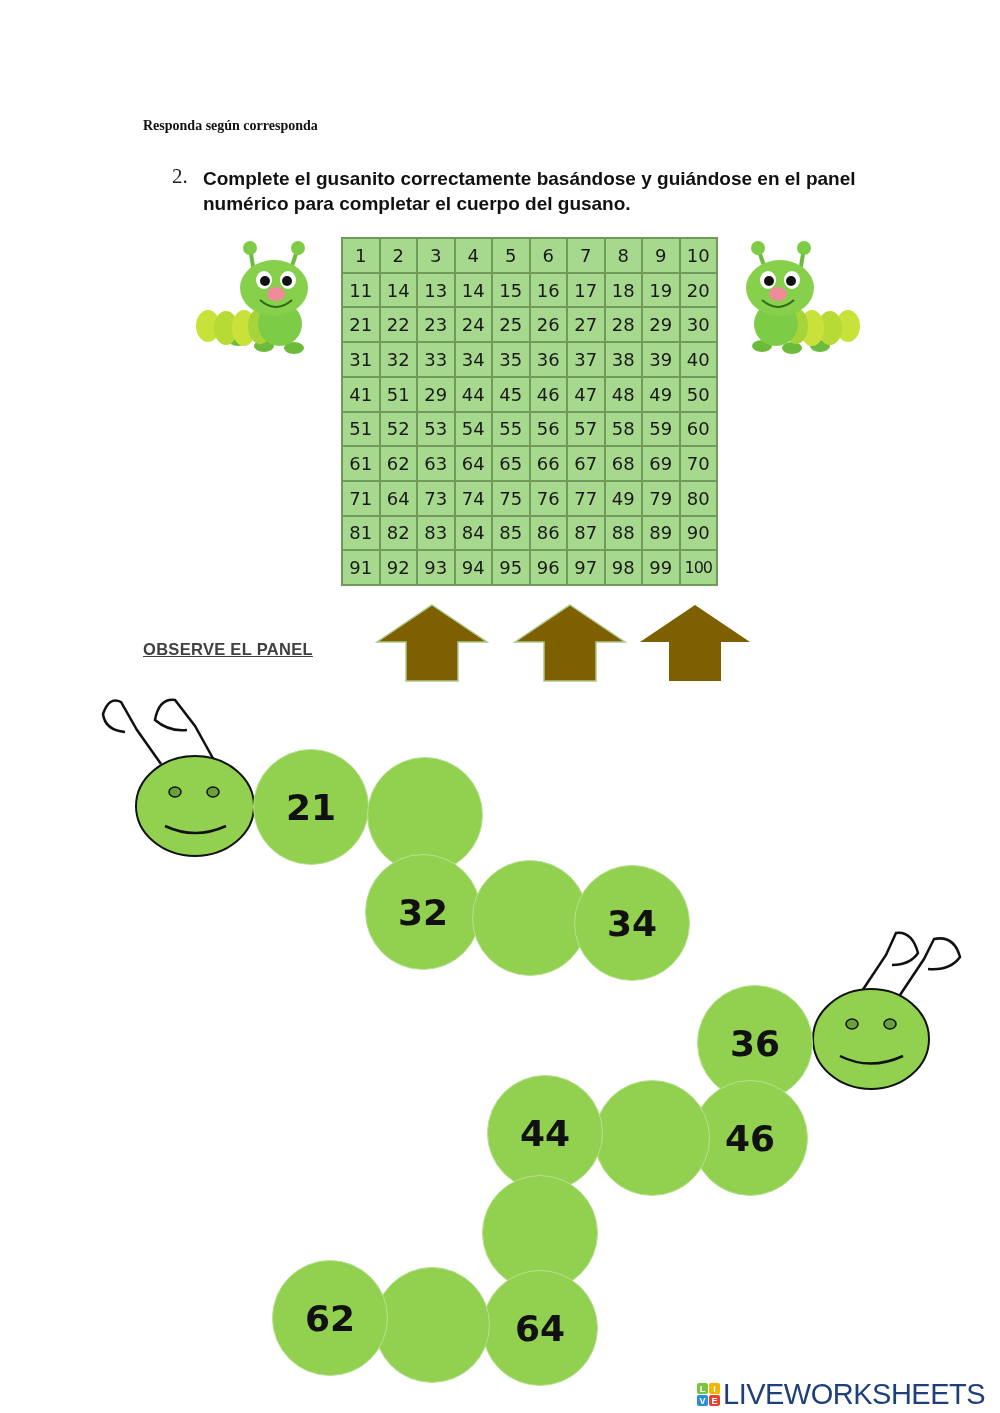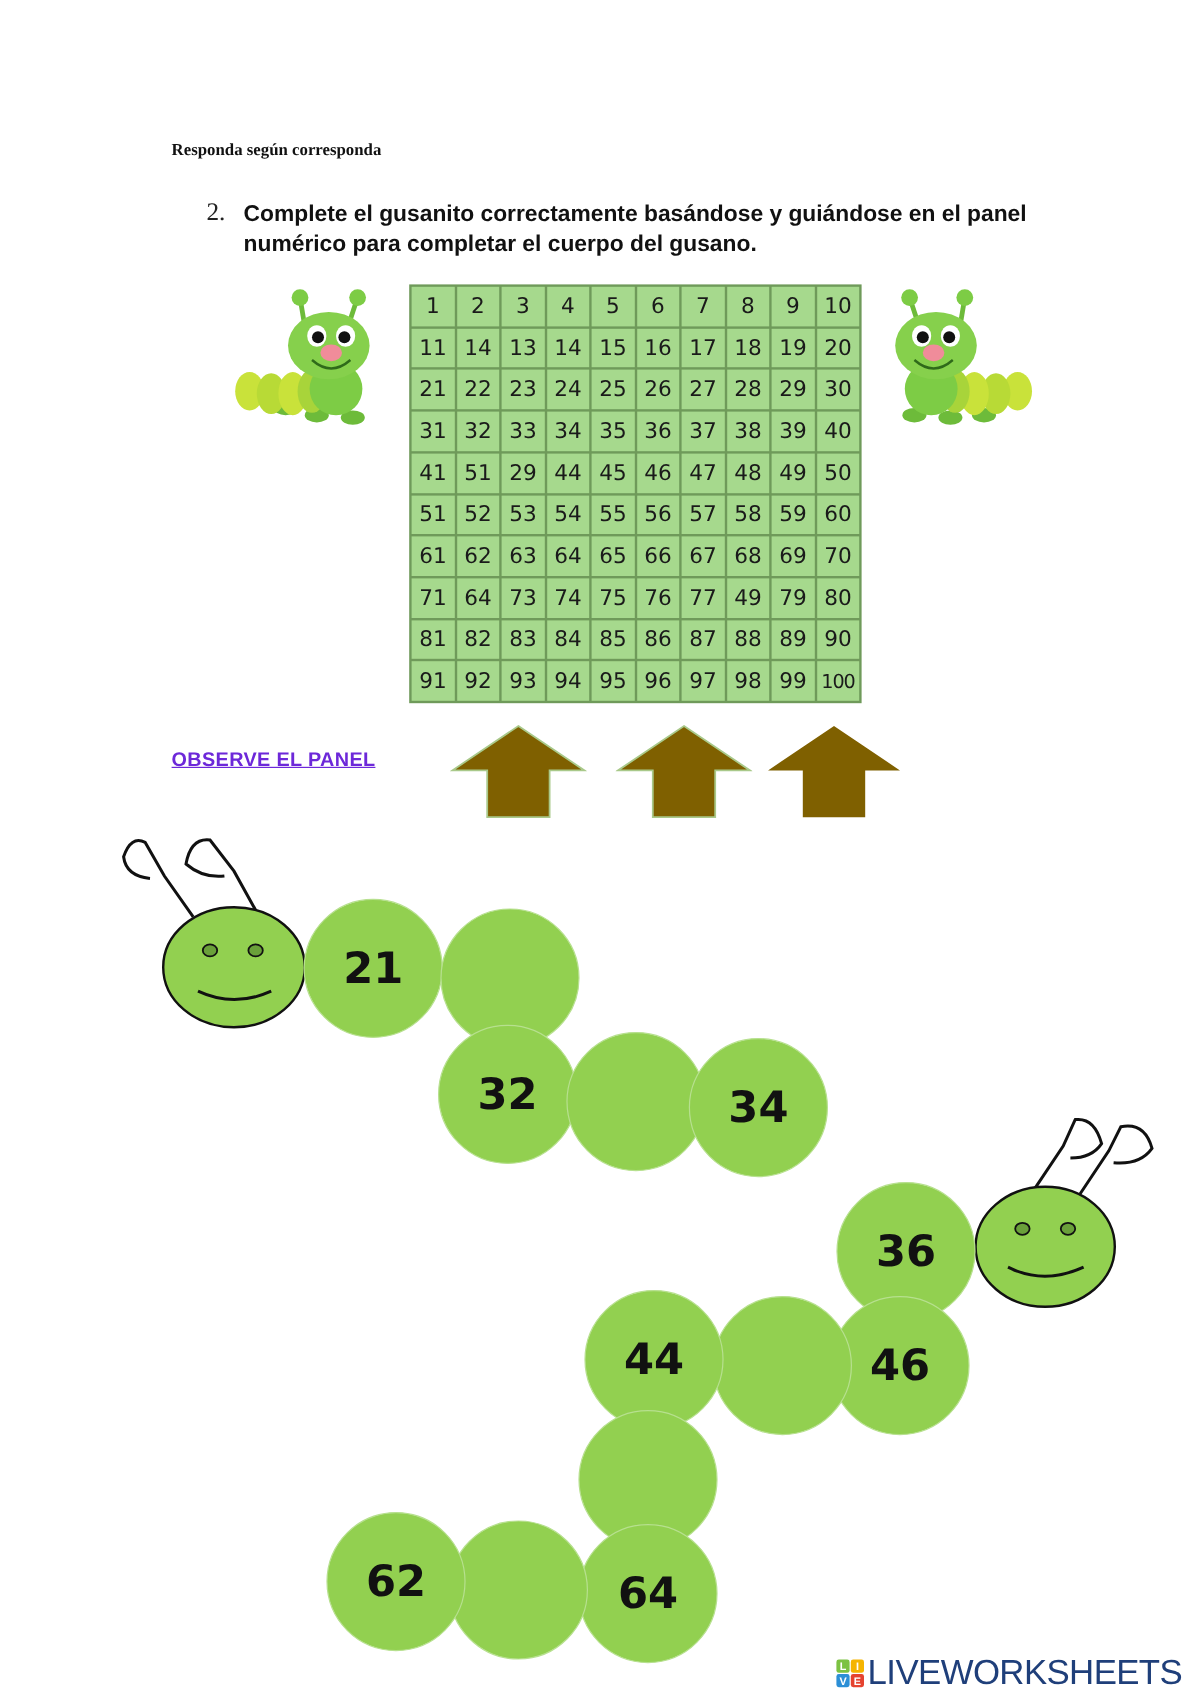--- a/index.html
+++ b/index.html
@@ -4,21 +4,21 @@
 <style>
   html, body { margin:0; padding:0; background:#ffffff; }
   body { width:1000px; height:1413px; position:relative; overflow:hidden; font-family:"Liberation Sans", sans-serif; }
   .abs { position:absolute; }
   .heading { left:143px; top:118px; font-family:"Liberation Serif", serif; font-weight:bold; font-size:14px; color:#111; }
   .q-num { left:172px; top:164px; font-family:"Liberation Serif", serif; font-size:21px; color:#222; }
   .q-text { left:203px; top:166px; width:660px; font-weight:bold; font-size:19px; line-height:25px; color:#111; }
   .grid { left:341px; top:237px; width:377px; height:349px; background:#6f9a5a; display:grid; grid-template-columns:repeat(10,1fr); grid-template-rows:repeat(10,1fr); gap:2px; padding:2px; box-sizing:border-box; }
   .cell { background:#a6d98d; display:flex; align-items:center; justify-content:center; font-family:"DejaVu Sans", sans-serif; font-size:18px; color:#1a1a1a; }
   .cell.c100 { font-size:16px; letter-spacing:-1px;text-align:right; }
-  .observe { left:143px; top:624px; font-weight:bold; font-size:16.5px; color:#6d28d9; text-decoration:underline; letter-spacing:0.3px; }
+  .observe { left:143px; top:640px; font-weight:bold; font-size:16.5px; color:#404040; text-decoration:underline; letter-spacing:0.3px; }
   .seg { position:absolute; width:116px; height:116px; border-radius:50%; background:#92d050; border:1.5px solid #b7e08f; box-sizing:border-box; display:flex; align-items:center; justify-content:center; font-family:"DejaVu Sans", sans-serif; font-weight:bold; font-size:36px; color:#111; }
   .seg input { width:80px; height:50px; border:none; background:transparent; text-align:center; font-family:"DejaVu Sans", sans-serif; font-weight:bold; font-size:36px; color:#111; outline:none; }
   .logo { left:697px; top:1378px; display:flex; align-items:center; }
   .logo-tiles { display:grid; grid-template-columns:11px 11px; grid-template-rows:11px 11px; gap:1px; margin-right:3px; }
   .tile { font-size:9px; font-weight:bold; color:#fff; display:flex; align-items:center; justify-content:center; border-radius:2px; }
   .logo-text { font-weight:normal; font-size:29px; color:#1f3f7a; letter-spacing:-0.5px; }
 </style>
 </head>
 <body>
 

